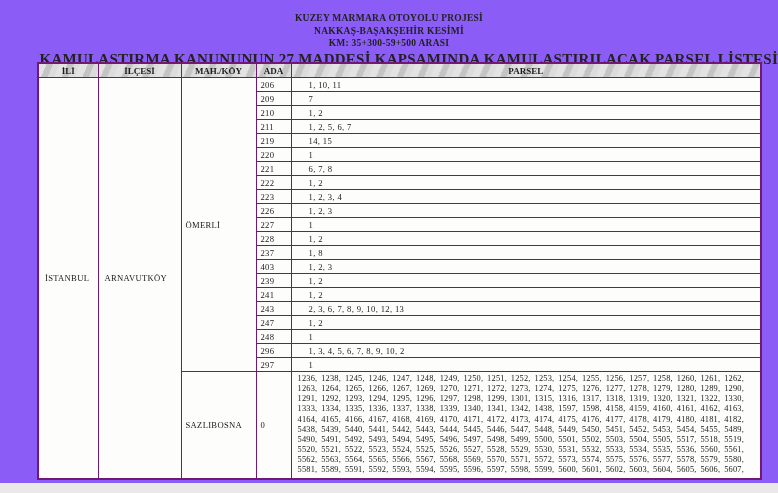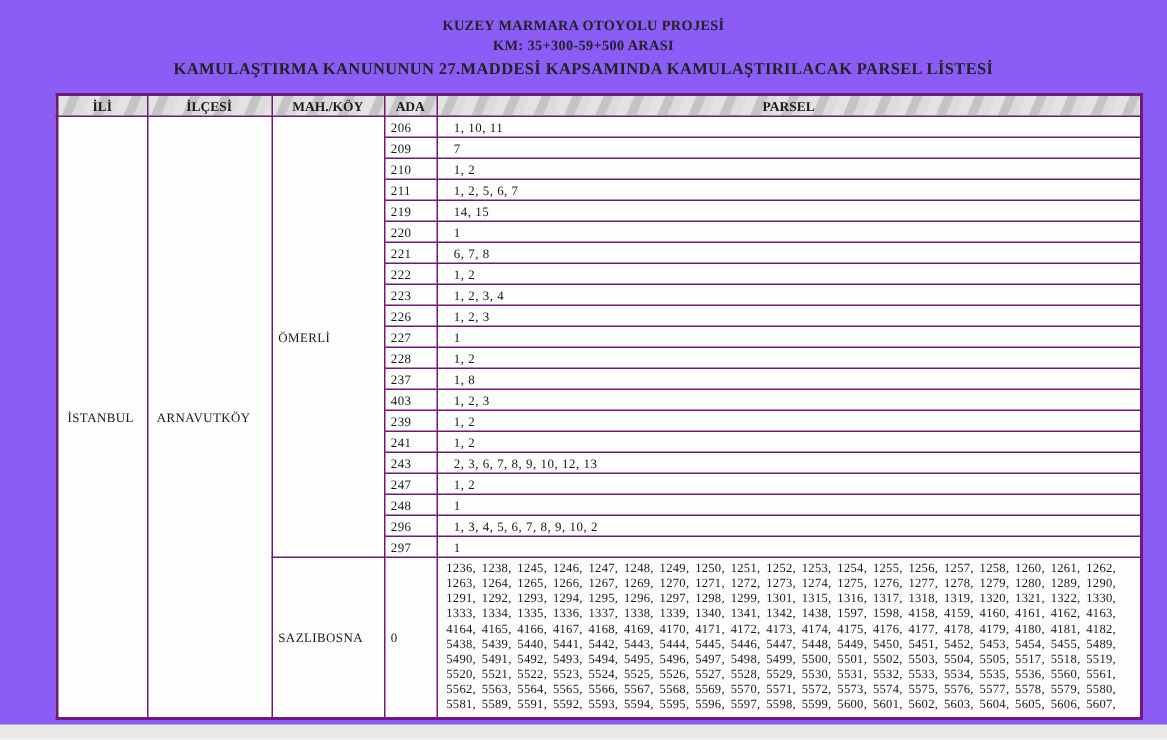--- a/index.html
+++ b/index.html
@@ -18,21 +18,21 @@
   }
   
   .title-block{
     position:absolute;top:12px;left:0;width:100%;
     text-align:center;
     line-height:12.5px;
     letter-spacing:.25px;
   }
   .title-line{font-size:9.5px;font-weight:600;color:#222;}
   .title-line.sub{margin-top:0px;}
-  .title-line.caption{font-size:11px;margin-top:3px;}
+  .title-line.caption{font-size:15px;margin-top:3px;text-align:right;}
   
   table.parcel-table{
     position:absolute;left:37px;top:62px;
     width:723px;
     border-collapse:collapse;
     table-layout:fixed;
     background:#fdfdfc;
   }
   table.parcel-table, .parcel-table th, .parcel-table td{
     border:1px solid #701a75;
@@ -54,21 +54,21 @@
     height:13px;
     font-size:8.6px;
     padding:0 4px;
     vertical-align:middle;
     white-space:nowrap;
     overflow:hidden;
     color:#191919;
   }
   td.cell-left{text-align:left;padding-left:6px;letter-spacing:.3px;margin-left:13px;}
   td.cell-center{text-align:left;letter-spacing:.3px;}
-  td.cell-parsel{text-align:left;padding-left:11px;letter-spacing:.35px;}
+  td.cell-parsel{text-align:left;padding-left:17px;letter-spacing:.35px;}
   td.cell-parsel-multiline{
     white-space:normal;
     padding:2px 16px 2px 6px;
     vertical-align:top;
     height:auto;
   }
   .parsel-line{
     font-size:8.4px;
     line-height:10.15px;
     letter-spacing:.2px;
@@ -82,20 +82,21 @@
   .col-ada{width:35px;}
   .col-parsel{width:470px;}
 </style>
 </head>
 <body>
 
 <div class="page">
 
   <div class="title-block">
     <div class="title-line">KUZEY MARMARA OTOYOLU PROJESİ</div>
+    <div class="title-line sub">NAKKAŞ-BAŞAKŞEHİR KESİMİ</div>
     <div class="title-line sub">KM: 35+300-59+500 ARASI</div>
     <div class="title-line caption">KAMULAŞTIRMA KANUNUNUN 27.MADDESİ KAPSAMINDA KAMULAŞTIRILACAK PARSEL LİSTESİ</div>
   </div>
 
   <table class="parcel-table">
     <colgroup>
       <col class="col-ili">
         <col class="col-ilcesi">
         <col class="col-mahkoy">
         <col class="col-ada">

